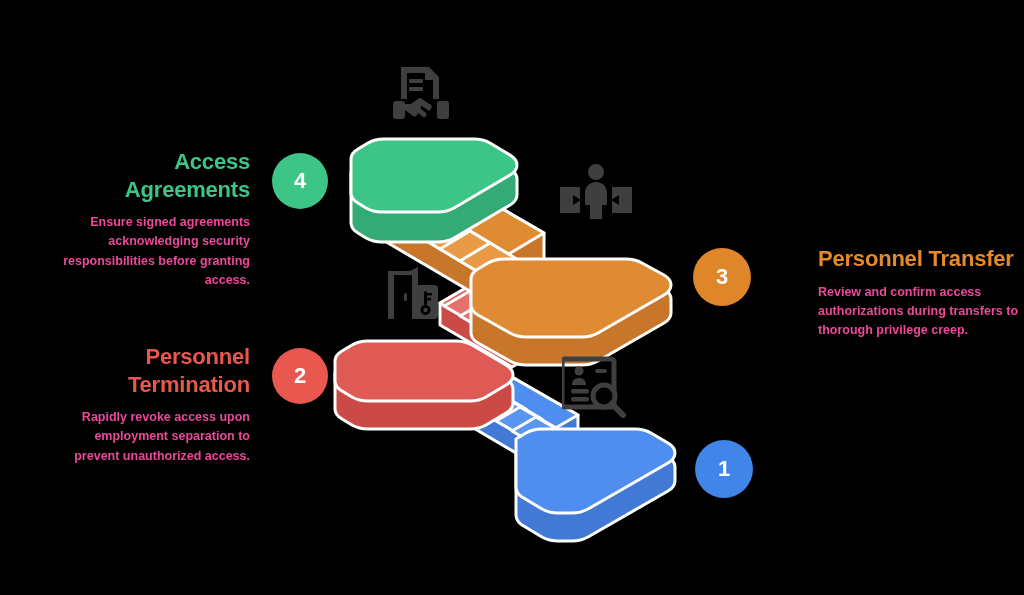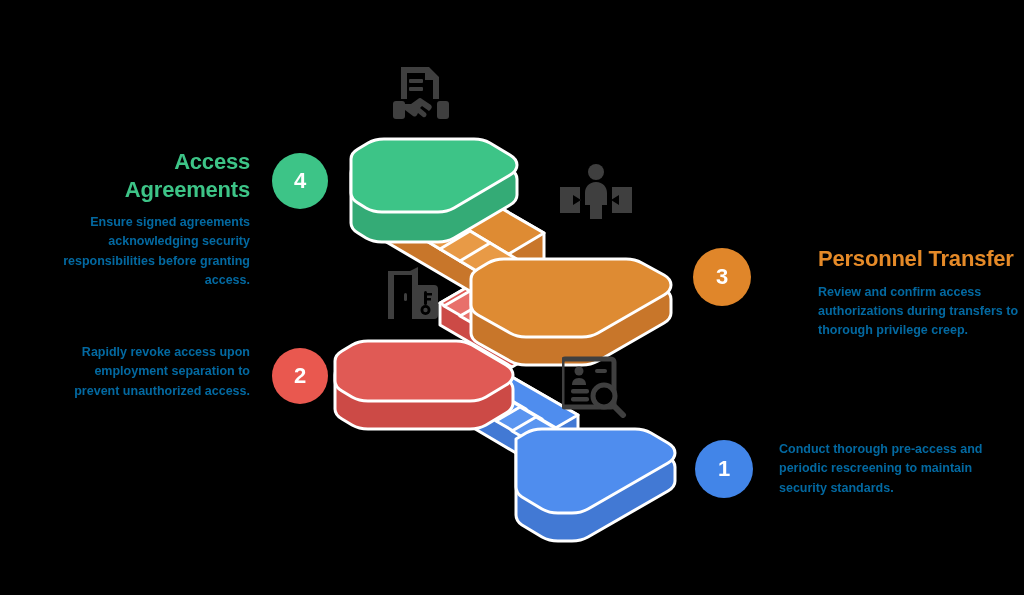--- a/index.html
+++ b/index.html
@@ -23,21 +23,21 @@
     font-weight: bold;
     font-size: 22px;
     line-height: 1.25;
     letter-spacing: -0.2px;
     margin: 0 0 10px 0;
   }
   .block .desc {
     font-size: 12.5px;
     line-height: 1.55;
     font-weight: bold;
-    color: #0369a1;
+    color: #ec4899;
     margin: 0;
   }
   .block.left { text-align: right; }
   .block.right { text-align: left; }
 
   #block-agreements { left: 50px; top: 148px; width: 200px; }
   #block-agreements .title { color: #3DC487; }
   #block-termination { left: 60px; top: 343px; width: 190px; }
   #block-termination .title { color: #E9584F; }
   #block-transfer { left: 811px; top: 245px; width: 215px; margin-left: 7px; }
@@ -247,25 +247,25 @@
   <div class="badge" id="badge-1">
     <span>1</span>
   </div>
 
   <div class="block left" id="block-agreements">
     <p class="title">Access Agreements</p>
     <p class="desc">Ensure signed agreements acknowledging security responsibilities before granting access.</p>
   </div>
 
   <div class="block left" id="block-termination">
+    <p class="title">Personnel Termination</p>
     <p class="desc">Rapidly revoke access upon employment separation to prevent unauthorized access.</p>
   </div>
 
   <div class="block right" id="block-transfer">
     <p class="title">Personnel Transfer</p>
     <p class="desc">Review and confirm access authorizations during transfers to thorough privilege creep.</p>
   </div>
 
   <div class="block right" id="block-screening">
-    <p class="desc">Conduct thorough pre-access and periodic rescreening to maintain security standards.</p>
   </div>
 
 </div>
 
 </body></html>

